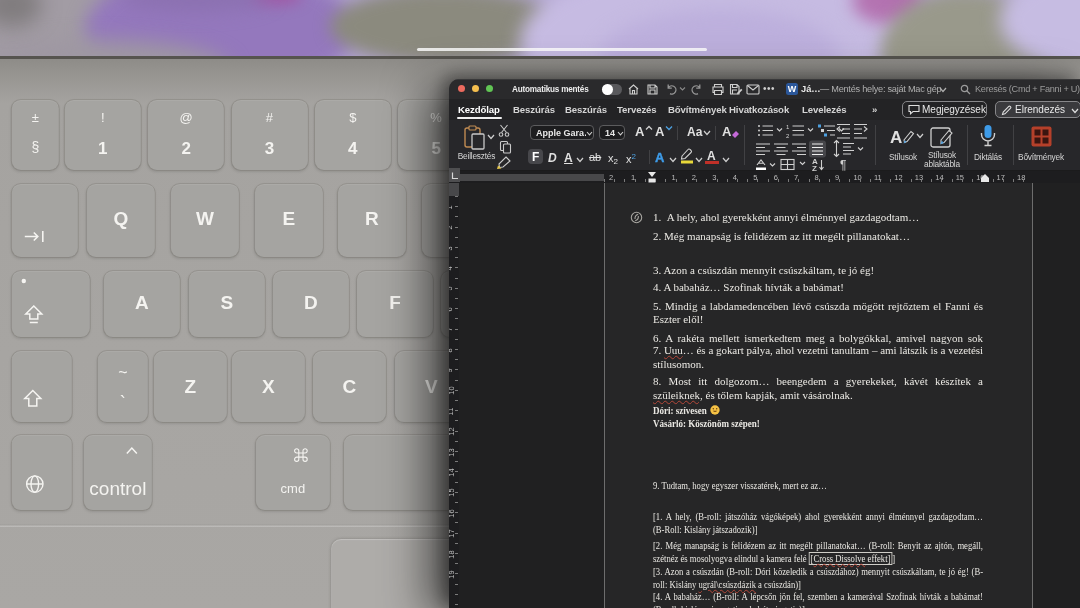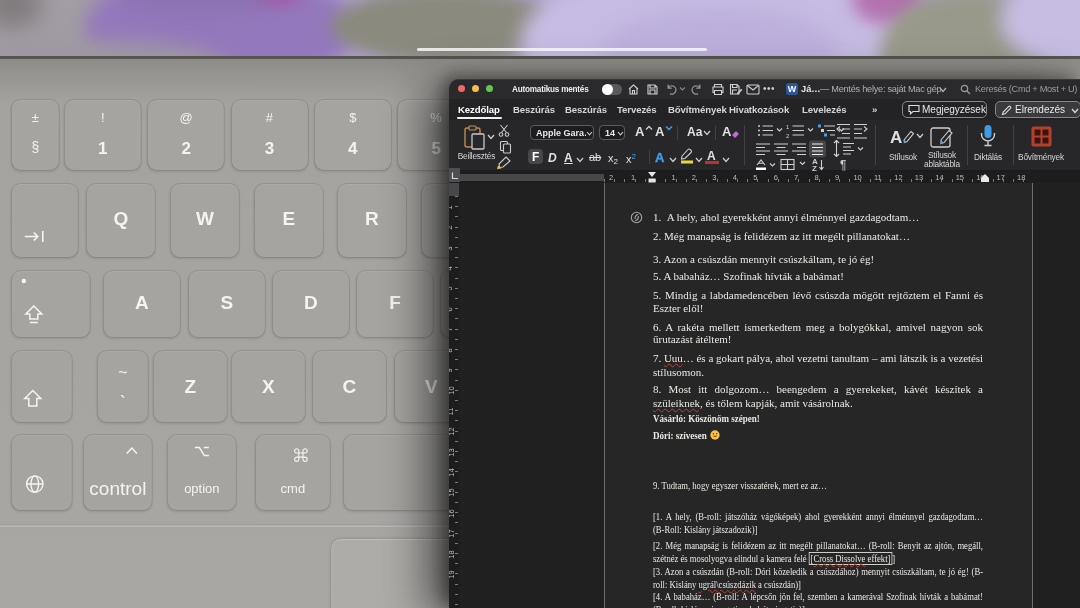--- a/index.html
+++ b/index.html
@@ -183,26 +183,20 @@
           <ellipse cx="10" cy="10" rx="3.8" ry="8.2"></ellipse>
           <path d="M2 10 H18"></path>
         </svg>
       </div>
       <div class="key" style="left:84px;top:435px;width:68px;height:75px;">
         <div class="cc" style="top:44.64px;font-size:19px;line-height:18.2px;font-weight:400;">control</div>
         <svg class="abs" style="left:41px;top:11px;" width="14" height="9" viewBox="0 0 14 9" fill="none" stroke="#f5f4f1" stroke-width="1.5">
           <path d="M2 7.5 L7 2 L12 7.5"></path>
         </svg>
       </div>
-      <div class="key" style="left:168px;top:435px;width:68px;height:75px;">
-        <div class="cc" style="top:44.64px;font-size:13px;line-height:18.2px;font-weight:400;">option</div>
-        <svg class="abs" style="left:26px;top:11px;" width="16" height="11" viewBox="0 0 16 11" fill="none" stroke="#f5f4f1" stroke-width="1.4">
-          <path d="M1 1.5 H5.5 L10.5 9.5 H15 M10 1.5 H15"></path>
-        </svg>
-      </div>
       <div class="key" style="left:256px;top:435px;width:74px;height:75px;">
         <div class="cc" style="top:44.64px;font-size:13px;line-height:18.2px;font-weight:400;">cmd</div>
         <svg class="abs" style="left:37px;top:12px;" width="16" height="16" viewBox="0 0 19 19" fill="none" stroke="#f5f4f1" stroke-width="1.3">
           <path d="M7 7 V4.5 A2.5 2.5 0 1 0 4.5 7 H7 M12 7 H14.5 A2.5 2.5 0 1 0 12 4.5 V7 M12 12 V14.5 A2.5 2.5 0 1 0 14.5 12 H12 M7 12 H4.5 A2.5 2.5 0 1 0 7 14.5 V12 M7 7 H12 V12 H7 Z"></path>
         </svg>
       </div>
       <div class="key" style="left:344px;top:435px;width:150px;height:75px;"></div>
     </div>
 
   <div id="win">
@@ -244,21 +238,21 @@
       <div class="abs" style="left:337px;top:4px;width:12px;height:12px;border-radius:2.5px;background:#2b579a;color:#fff;font-size:9px;font-weight:700;text-align:center;line-height:12px;">W</div>
       <div class="abs" style="left:352px;top:4.5px;font-size:9.3px;font-weight:700;color:#e8e8e8;">Já…</div>
       <div class="abs" style="left:371px;top:5px;font-size:9.2px;letter-spacing:-0.25px;color:#b0b0b0;">— Mentés helye: saját Mac gép</div>
       <svg class="abs" style="left:490px;top:7.5px;" width="8" height="6" viewBox="0 0 8 6" fill="none" stroke="#b0b0b0" stroke-width="1.2">
           <path d="M1 1 L4 4.5 L7 1"></path>
         </svg>
       <svg class="abs" style="left:511px;top:4.5px;" width="11" height="11" viewBox="0 0 11 11" fill="none" stroke="#9b9b9b" stroke-width="1.2">
           <circle cx="4.5" cy="4.5" r="3.2"></circle>
           <path d="M7 7 L10 10"></path>
         </svg>
-      <div class="abs" style="left:526px;top:5px;font-size:9.2px;letter-spacing:-0.3px;color:#9b9b9b;">Keresés (Cmd + Most + U)</div>
+      <div class="abs" style="left:526px;top:5px;font-size:9.2px;letter-spacing:-0.3px;color:#9b9b9b;">Keresés (Cmd + Fanni + U)</div>
     </div>
     <div id="tabrow">
       <div class="tab" style="left:9px;color:#ffffff;">Kezdőlap</div>
       <div class="abs" style="left:8px;top:17.5px;width:45px;height:2px;background:#f0f0f0;border-radius:1px;"></div>
       <div class="tab" style="left:64px;">Beszúrás</div>
       <div class="tab" style="left:116px;">Beszúrás</div>
       <div class="tab" style="left:168px;">Tervezés</div>
       <div class="tab" style="left:219px;">Bővítmények</div>
       <div class="tab" style="left:280px;">Hivatkozások</div>
       <div class="tab" style="left:353px;">Levelezés</div>
@@ -600,38 +594,37 @@
         </div>
       </div>
     <div id="canvas"></div>
     <div id="page"></div>
     <svg class="abs" style="left:181px;top:132px;" width="13" height="13" viewBox="0 0 14 14" fill="none" stroke="#a5a39e" stroke-width="1.2">
         <circle cx="7" cy="7" r="5.6"></circle>
         <path d="M8.8 3.4 C6.4 4.2 5.2 6.2 5.4 8.6 M5.6 10.6 C8 9.8 9.2 7.8 9 5.4"></path>
       </svg>
     <div id="docmain">
       <div class="ml" style="margin-bottom:6.9px;">1.&nbsp;&nbsp;A hely, ahol gyerekként annyi élménnyel gazdagodtam…</div>
-      <div class="ml" style="margin-bottom:10px;">2. Még manapság is felidézem az itt megélt pillanatokat…</div>
+      <div class="ml" style="margin-bottom:21px;">2. Még manapság is felidézem az itt megélt pillanatokat…</div>
       <div class="ml" style="margin-bottom:4.9px;">3. Azon a csúszdán mennyit csúszkáltam, te jó ég!</div>
-      <div class="ml" style="margin-bottom:6.1px;">5. A babaház… Szofinak hívták a babámat!</div>
+      <div class="ml" style="margin-bottom:6.1px;">4. A babaház… Szofinak hívták a babámat!</div>
       <div class="ml jst" style="margin-bottom:0px;">5. Mindig a labdamedencében lévő csúszda mögött rejtőztem el Fanni és</div>
       <div class="ml" style="margin-bottom:6.4px;">Eszter elől!</div>
       <div class="ml jst" style="margin-bottom:0px;">6. A rakéta mellett ismerkedtem meg a bolygókkal, amivel nagyon sok</div>
-      <div class="ml" style="margin-bottom:6.4px;">űrutazást átéltem!</div>
       <div class="ml jst" style="margin-bottom:0.9px;letter-spacing:-0.08px;">7. <span class="sq">Uuu</span>… és a gokart pálya, ahol vezetni tanultam – ami látszik is a vezetési</div>
       <div class="ml" style="margin-bottom:4.9px;">stílusomon.</div>
       <div class="ml jst" style="margin-bottom:0.9px;">8. Most itt dolgozom… beengedem a gyerekeket, kávét készítek a</div>
       <div class="ml" style="margin-bottom:2.9px;"><span class="sq">szüleiknek,</span> és tőlem kapják, amit vásárolnak.</div>
-      <div class="ml" style="margin-bottom:4.4px;"><b style="display:inline-block;transform:scaleX(0.82);transform-origin:0 0;">Vásárló: Köszönöm szépen!</b></div>
       <div class="ml"><b style="display:inline-block;transform:scaleX(0.82);transform-origin:0 0;margin-right:-8.5px;">Dóri: szívesen </b><svg width="10" height="10" viewBox="0 0 12 12" style="vertical-align:-1px;">
             <circle cx="6" cy="6" r="5.6" fill="#f6c244"></circle>
             <circle cx="4" cy="4.6" r="0.9" fill="#6b4310"></circle>
             <circle cx="8" cy="4.6" r="0.9" fill="#6b4310"></circle>
             <path d="M3.2 7 A3.2 2.6 0 0 0 8.8 7 Z" fill="#6b4310"></path>
           </svg></div>
+      <div class="ml" style="margin-bottom:4.4px;"><b style="display:inline-block;transform:scaleX(0.82);transform-origin:0 0;">Vásárló: Köszönöm szépen!</b></div>
     </div>
     <div id="docsmall">
       <div class="sl" style="margin-bottom:19.2px;">9. Tudtam, hogy egyszer visszatérek, mert ez az…</div>
       <div class="sl jst" style="margin-bottom:0.2px;">[1. A hely, (B-roll: játszóház vágóképek) ahol gyerekként annyi élménnyel gazdagodtam…</div>
       <div class="sl" style="margin-bottom:4.2px;">(B-Roll: Kislány játszadozik)]</div>
       <div class="sl jst" style="margin-bottom:0.2px;">[2. Még manapság is felidézem az itt megélt pillanatokat… (B-roll: Benyit az ajtón, megáll,</div>
       <div class="sl" style="margin-bottom:1.2px;">szétnéz és mosolyogva elindul a kamera felé <span style="border:1px solid #cfcdc7;padding:0 1px;">[<span class="sq">Cross Dissolve</span> effekt]</span>]</div>
       <div class="sl jst" style="margin-bottom:0.2px;">[3. Azon a csúszdán (B-roll: Dóri közeledik a csúszdához) mennyit csúszkáltam, te jó ég! (B-</div>
       <div class="sl" style="margin-bottom:0.2px;">roll: Kislány <span class="sq">ugrál\csúszdázik</span> a csúszdán)]</div>
       <div class="sl jst" style="margin-bottom:0.2px;">[4. A babaház… (B-roll: A lépcsőn jön fel, szemben a kamerával Szofinak hívták a babámat!</div>

